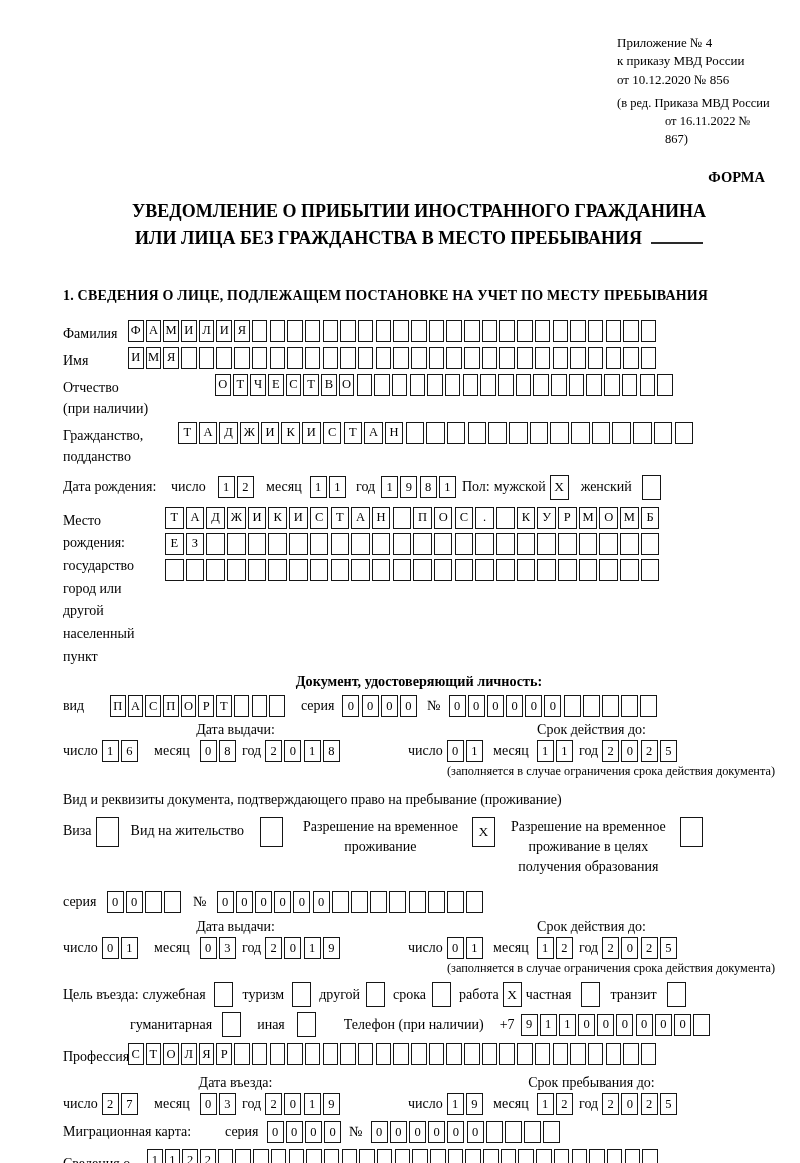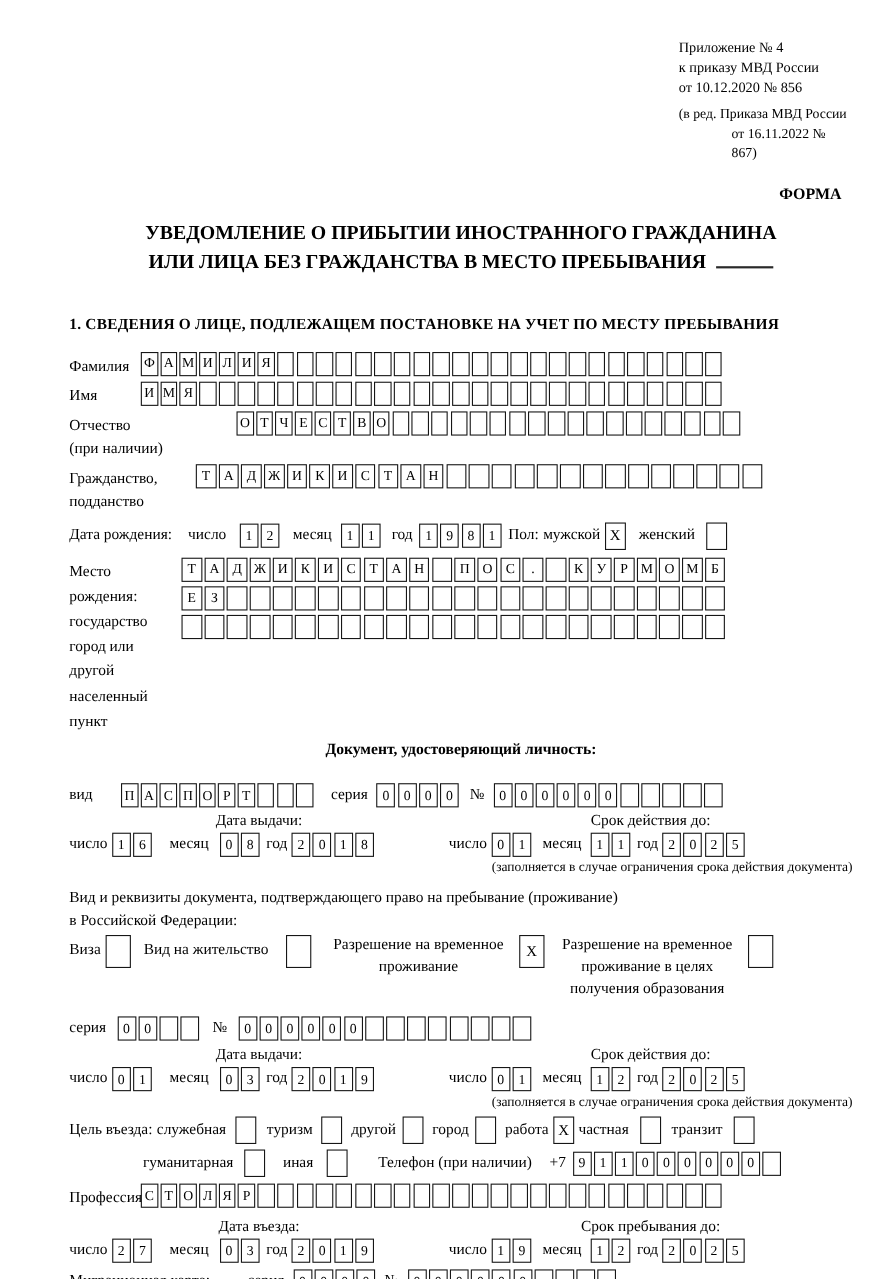--- a/index.html
+++ b/index.html
@@ -314,21 +314,21 @@
           <span class="cell"></span>
           <span class="cell"></span>
           <span class="cell"></span>
           <span class="cell"></span>
         </div>
     </div>
   </div>
 
   <div class="center bold" style="margin-top:5px;font-size:14.2px">Документ, удостоверяющий личность:</div>
 
-  <div class="frow inline" style="margin-top:22px">
+  <div class="frow inline" style="margin-top:5px">
     <span style="width:47px">вид</span>
     <span class="cells">
         <span class="cell">П</span>
         <span class="cell">А</span>
         <span class="cell">С</span>
         <span class="cell">П</span>
         <span class="cell">О</span>
         <span class="cell">Р</span>
         <span class="cell">Т</span>
         <span class="cell"></span>
@@ -398,21 +398,20 @@
           <span class="cell">2</span>
           <span class="cell">0</span>
           <span class="cell">2</span>
           <span class="cell">5</span>
         </span>
     </div>
   </div>
   <div class="note right" style="margin-top:2px">(заполняется в случае ограничения срока действия документа)</div>
 
   <div style="margin-top:8px;line-height:1.8">Вид и реквизиты документа, подтверждающего право на пребывание (проживание)</div>
-  <div>в Российской Федерации:</div>
 
   <div class="frow" style="margin-top:4px">
     <span style="padding-top:6px">Виза</span>
     <span class="cb big ml4"></span>
     <span class="ml24" style="padding-top:6px">Вид на жительство</span>
     <span class="cb big ml16"></span>
     <span class="stack ml20">
       <span>Разрешение на временное</span>
       <span>проживание</span>
     </span>
@@ -499,21 +498,21 @@
   <div class="note right" style="margin-top:2px">(заполняется в случае ограничения срока действия документа)</div>
 
   <div class="frow inline" style="margin-top:6px">
     <span>Цель въезда:</span>
     <span class="ml4">служебная</span>
     <span class="cb ml8"></span>
     <span class="ml10">туризм</span>
     <span class="cb ml8"></span>
     <span class="ml8">другой</span>
     <span class="cb ml6"></span>
-    <span class="ml8">город</span>
+    <span class="ml8">срока</span>
     <span class="cb ml6"></span>
     <span class="ml8">работа</span>
     <span class="cb ml4">X</span>
     <span class="ml4">частная</span>
     <span class="cb ml10"></span>
     <span class="ml10">транзит</span>
     <span class="cb ml10"></span>
   </div>
 
   <div class="frow inline" style="margin-top:5px">

